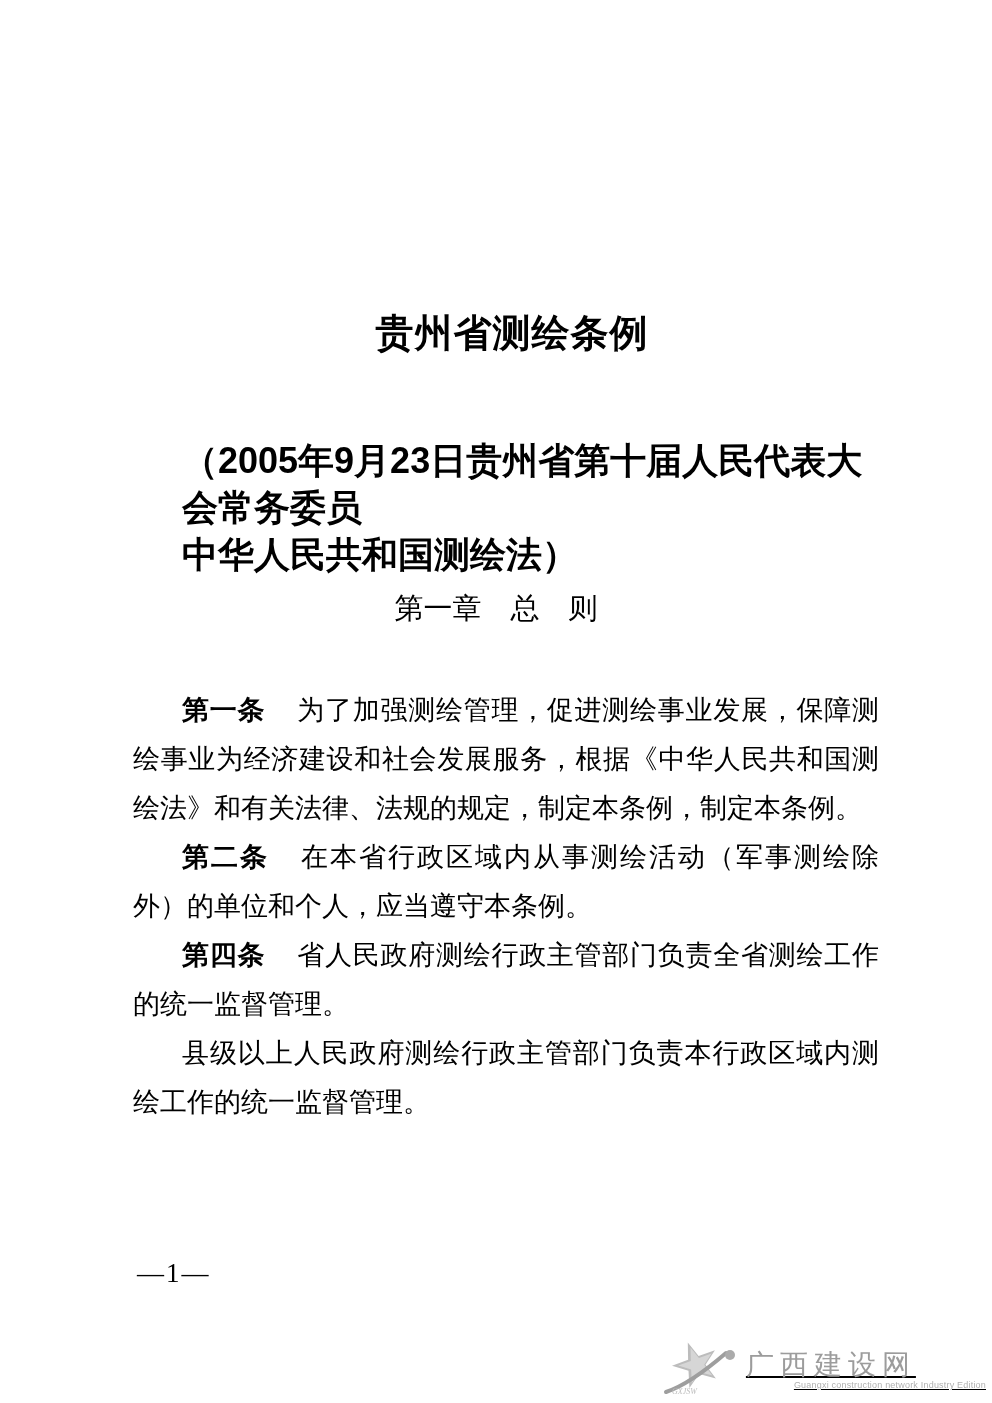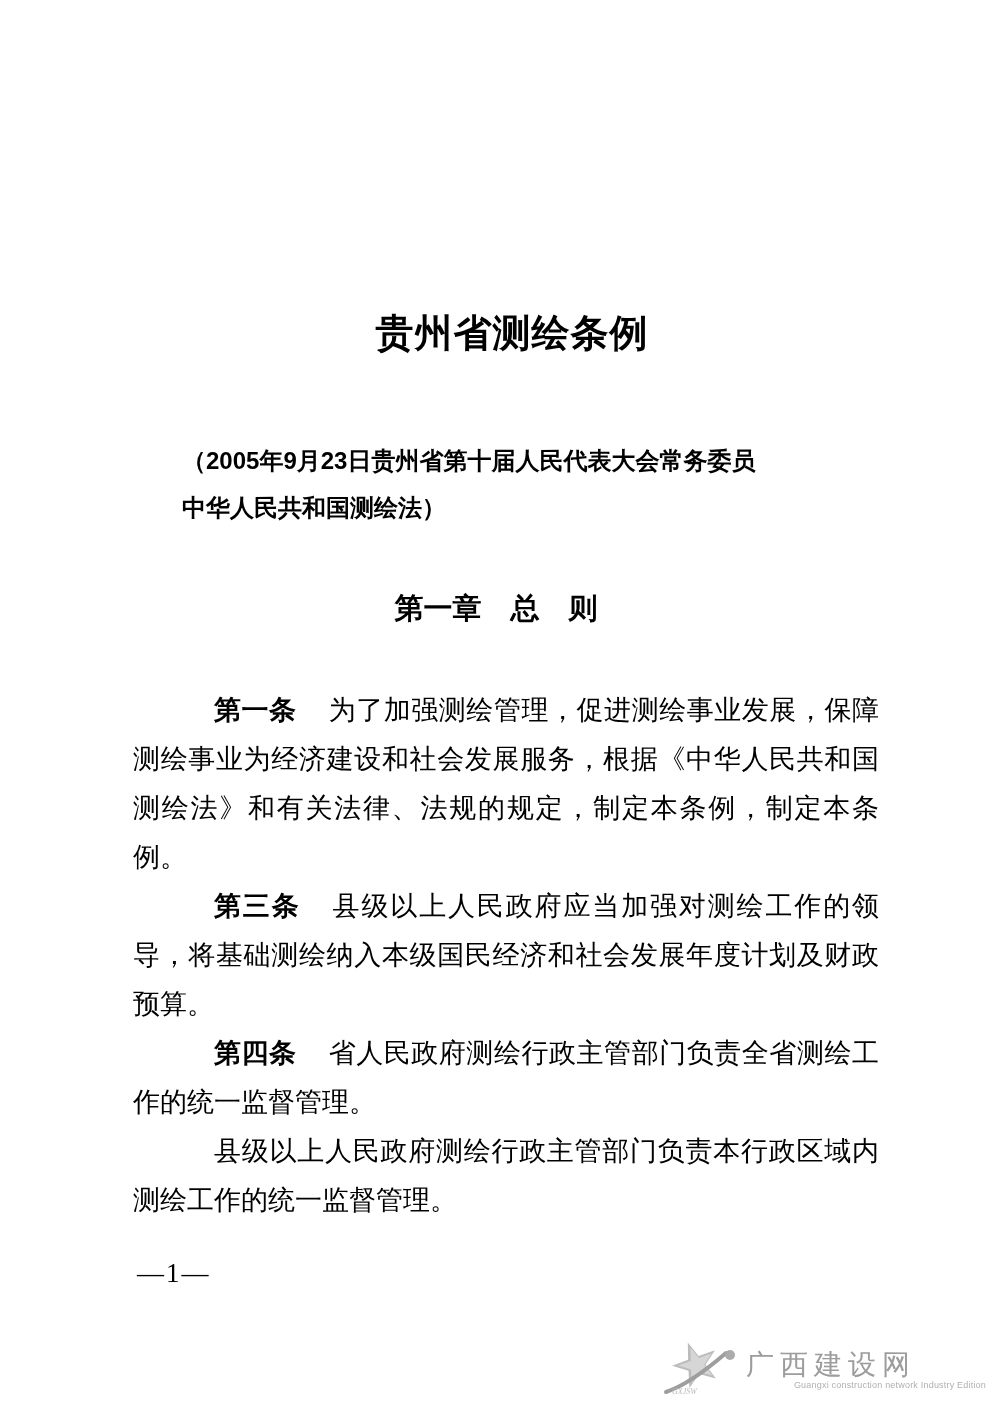--- a/index.html
+++ b/index.html
@@ -26,68 +26,67 @@
     line-height: 50px;
     padding-left: 32px;
   }
   .subtitle {
     position: absolute;
     top: 437px;
     left: 182px;
     width: 690px;
     font-family: "Liberation Sans", sans-serif;
     font-weight: 700;
-    font-size: 24px;
+    font-size: 36px;
     line-height: 47px;
   }
   .chapter-heading {
     position: absolute;
     top: 588px;
     left: 0;
     width: 100%;
     text-align: center;
     font-family: "Liberation Sans", sans-serif;
-    font-weight: 700;
+    font-weight: 400;
     font-size: 29px;
     line-height: 40px;
   }
   .body-text {
     position: absolute;
     top: 686px;
     left: 133px;
     width: 746px;
     font-size: 27px;
     line-height: 49px;
     text-align: justify;
   }
   .article { text-indent: 49px; }
   .article-label {
     font-family: "Liberation Sans", sans-serif;
     font-weight: 700;
     margin-right: 32px;
-    margin-left: 32px;
   }
   .article-label:empty { margin-right: 0; }
   .page-number {
     position: absolute;
     top: 1258px;
     left: 137px;
     font-size: 27px;
     letter-spacing: 2px;
     font-family: "Liberation Serif", serif;
   }
   .watermark {
     position: absolute;
     top: 1338px;
     right: 6px;
     display: flex;
     align-items: flex-start;
   }
   .wm-star { flex: 0 0 auto; }
-  .wm-textblock { margin-left: 4px; padding-top: 12px; }
+  .wm-textblock { margin-left: 4px; padding-top: 12px; text-decoration: underline; }
   .wm-cn {
     font-family: "Liberation Serif", serif;
     font-size: 28px;
     line-height: 30px;
     color: #9c9c9c;
     letter-spacing: 6px;
     white-space: nowrap;
   }
   .wm-en {
     font-family: "Liberation Sans", sans-serif;
@@ -111,21 +110,21 @@
     <div class="subtitle-line">中华人民共和国测绘法）</div>
   </div>
 
   <h2 class="chapter-heading">第一章　总　则</h2>
 
   <div class="body-text">
     <p class="article">
       <span class="article-label">第一条</span><span class="article-content">为了加强测绘管理，促进测绘事业发展，保障测绘事业为经济建设和社会发展服务，根据《中华人民共和国测绘法》和有关法律、法规的规定，制定本条例，制定本条例。</span>
     </p>
     <p class="article">
-      <span class="article-label">第三条</span><span class="article-content">县级以上人民政府应当加强对测绘工作的领导，将基础测绘纳入本级国民经济和社会发展年度计划及财政预算。</span>
+      <span class="article-label">第二条</span><span class="article-content">在本省行政区域内从事测绘活动（军事测绘除外）的单位和个人，应当遵守本条例。</span>
     </p>
     <p class="article">
       <span class="article-label">第四条</span><span class="article-content">省人民政府测绘行政主管部门负责全省测绘工作的统一监督管理。</span>
     </p>
     <p class="article">
       <span class="article-label"></span><span class="article-content">县级以上人民政府测绘行政主管部门负责本行政区域内测绘工作的统一监督管理。</span>
     </p>
   </div>
 
   <div class="page-number">—1—</div>

